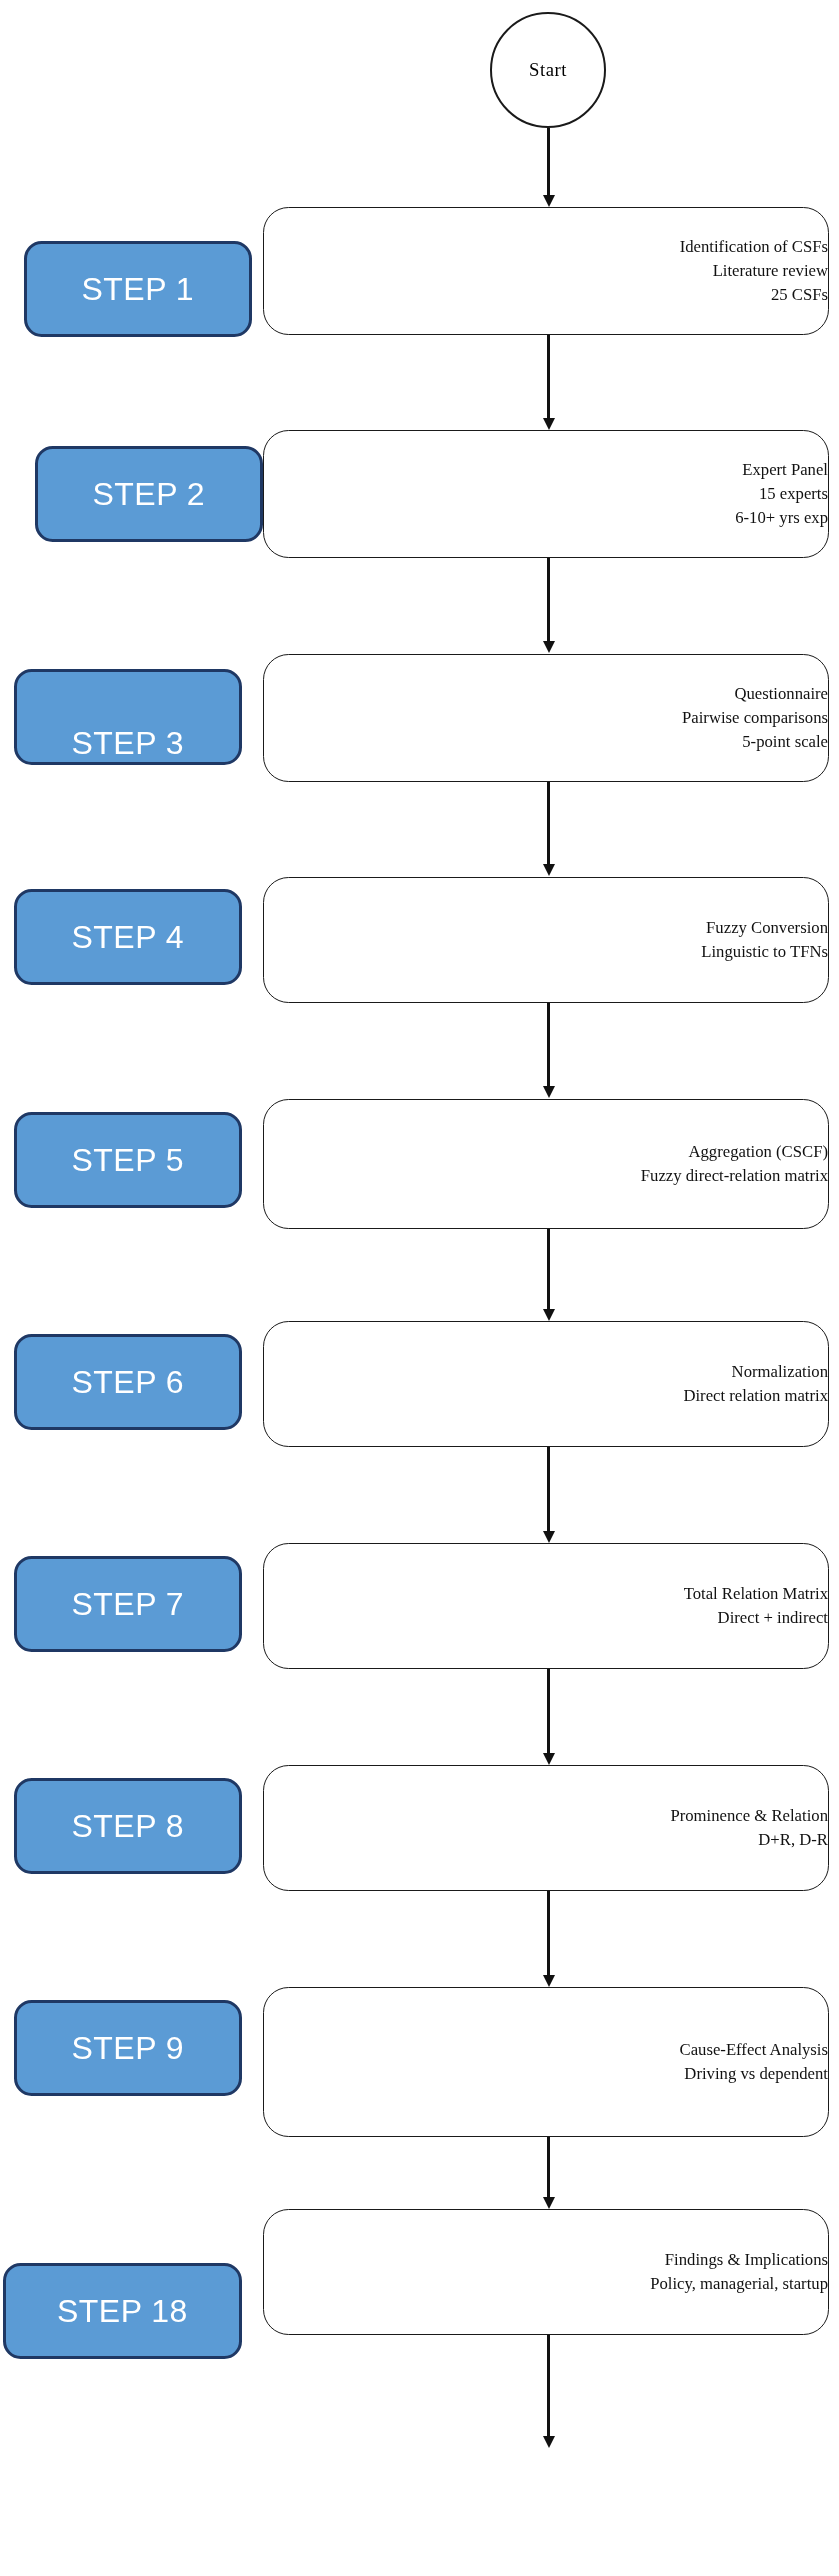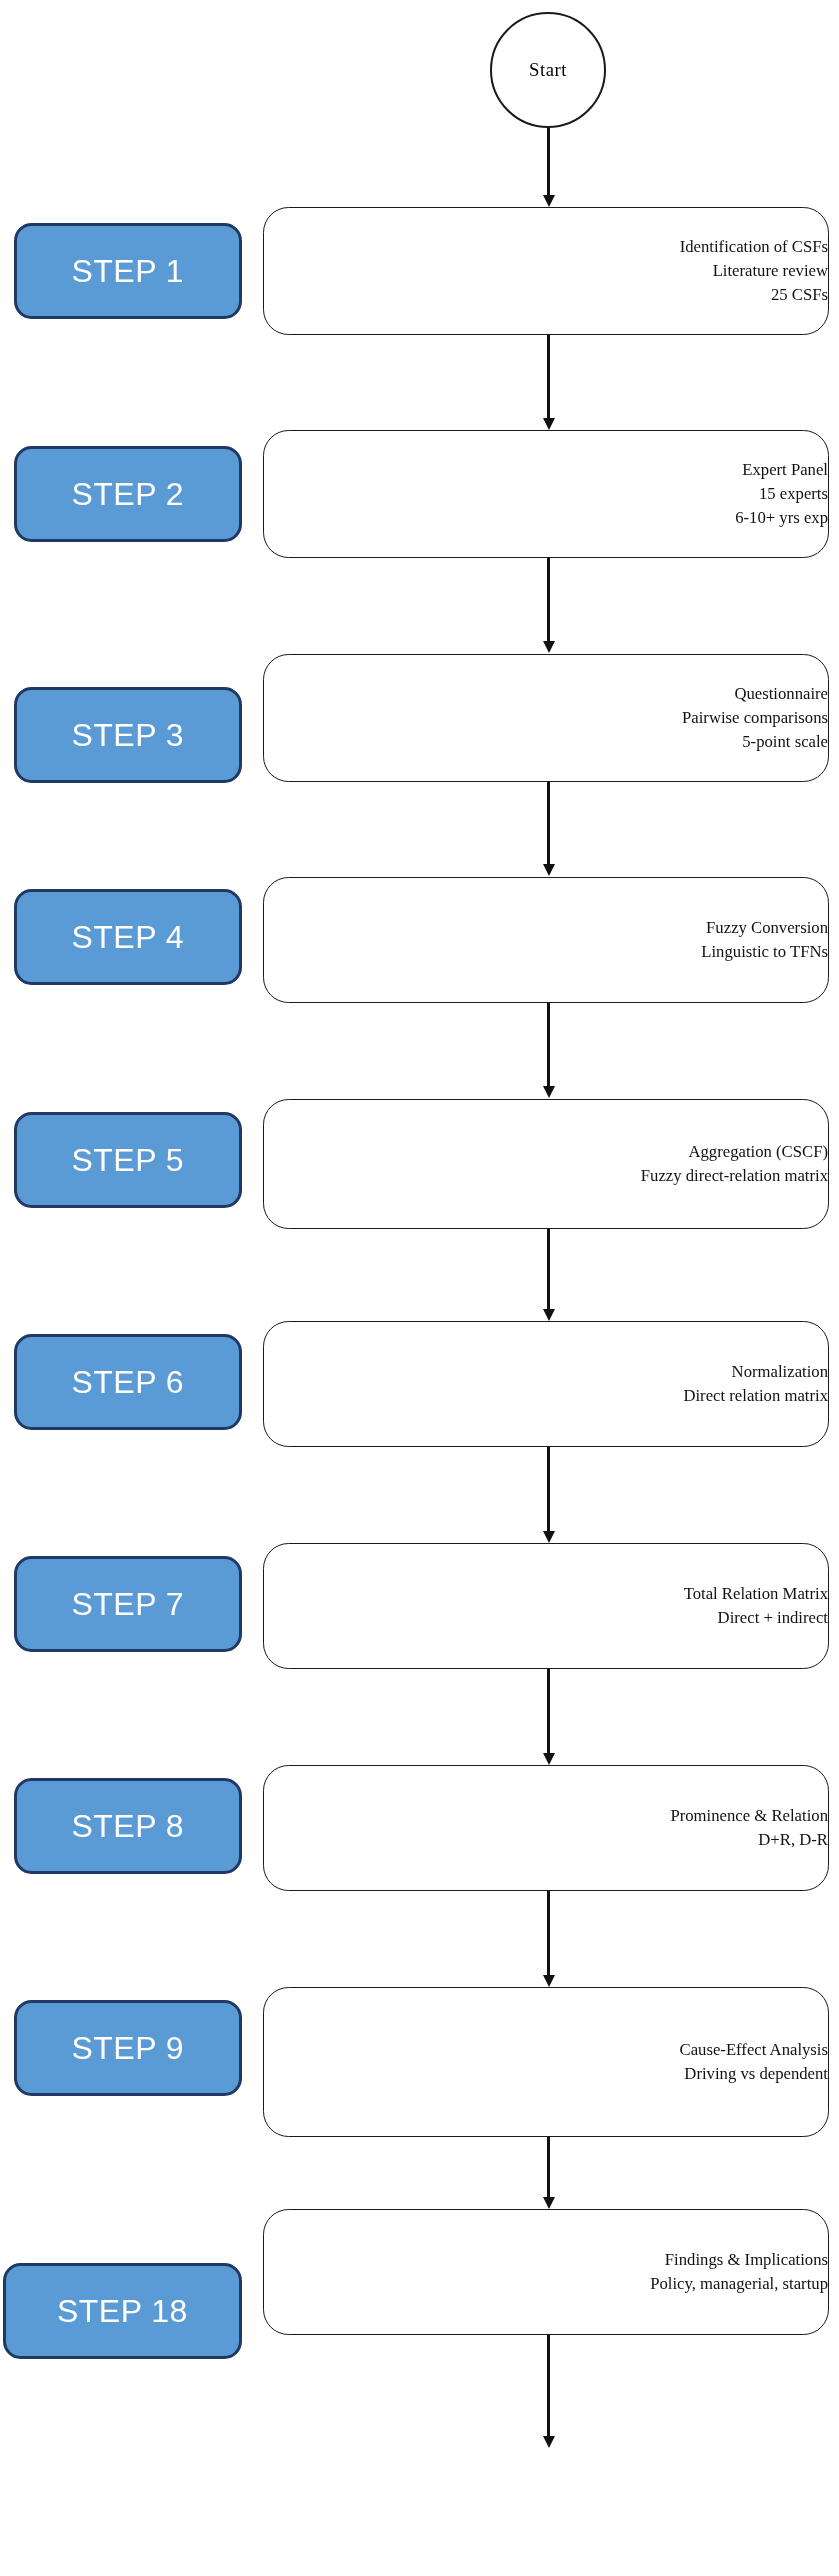--- a/index.html
+++ b/index.html
@@ -154,27 +154,27 @@
       <div class="connector" style="top: 2113px; height: 96px;">
         <div class="shaft" style="height: 84px;"></div>
         <div class="head" style="top: 84px;"></div>
       </div>
       <div class="connector" style="top: 2335px; height: 114px;">
         <div class="shaft" style="height: 101px;"></div>
         <div class="head" style="top: 101px;"></div>
       </div>
     </div>
   <div id="badges-layer">
-      <div class="step-badge" style="top: 223px;">
+      <div class="step-badge" style="top: 241px; margin-left: 10px;">
         <span>STEP 1</span>
       </div>
-      <div class="step-badge" style="top: 446px;">
+      <div class="step-badge" style="top: 446px; margin-left: 21px;">
         <span>STEP 2</span>
       </div>
-      <div class="step-badge" style="top: 687px;">
+      <div class="step-badge" style="top: 669px; align-items: flex-end;">
         <span>STEP 3</span>
       </div>
       <div class="step-badge" style="top: 889px;">
         <span>STEP 4</span>
       </div>
       <div class="step-badge" style="top: 1112px;">
         <span>STEP 5</span>
       </div>
       <div class="step-badge" style="top: 1334px;">
         <span>STEP 6</span>

